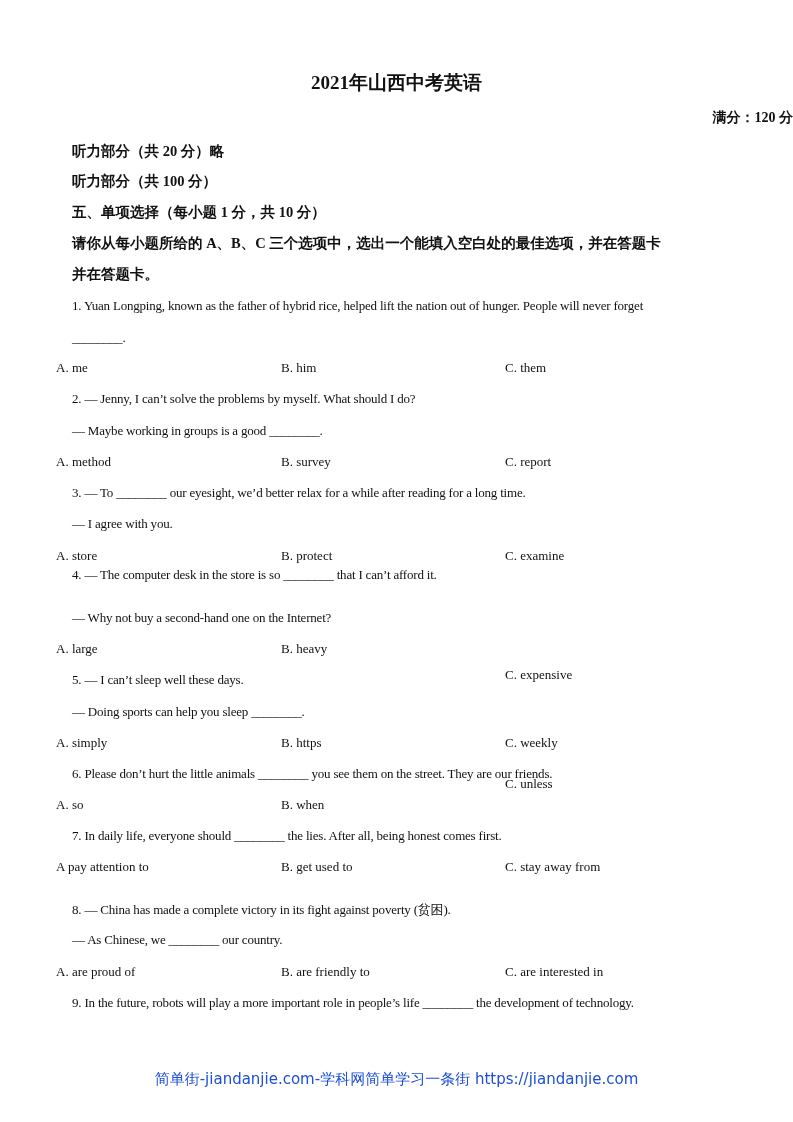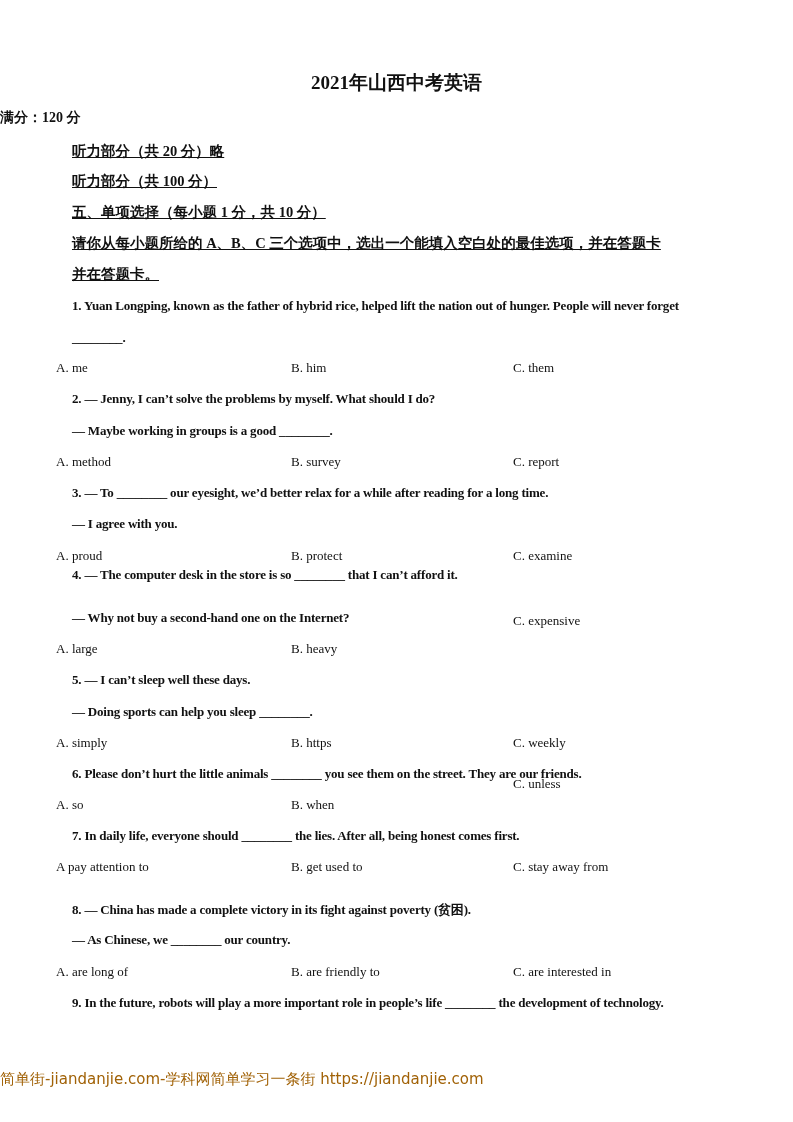--- a/index.html
+++ b/index.html
@@ -1,27 +1,27 @@
 <!DOCTYPE html>
 <html><head>
 <meta charset="utf-8">
 <style>
   html, body { margin: 0; padding: 0; background: #ffffff; }
   body { width: 793px; height: 1122px; position: relative; overflow: hidden;
          font-family: "Liberation Serif", "DejaVu Serif", serif; color: #111; }
   .title { position: absolute; top: 70px; left: 0; width: 793px; text-align: center;
            font-weight: bold; font-size: 19px; }
-  .fullscore { position: absolute; top: 109px; left: 0; width: 793px; text-align: left;
+  .fullscore { position: absolute; top: 109px; left: 0; width: 793px; text-align: right;
                font-weight: bold; font-size: 14px; }
-  .bold-line { position: absolute; left: 72px; font-weight: bold; font-size: 14.5px; white-space: nowrap; text-decoration: underline; }
-  .line { position: absolute; left: 72px; font-size: 13px; white-space: nowrap; letter-spacing: -0.2px; font-weight: bold; }
+  .bold-line { position: absolute; left: 72px; font-weight: bold; font-size: 14.5px; white-space: nowrap; }
+  .line { position: absolute; left: 72px; font-size: 13px; white-space: nowrap; letter-spacing: -0.2px; }
   .opt { position: absolute; font-size: 13px; white-space: nowrap; }
-  .optA { left: 56px; } .optB { left: 291px; } .optC { left: 505px; margin-left: 8px; }
-  .footer { position: absolute; top: 1070px; left: 0; width: 793px; text-align: left;
-            font-family: "DejaVu Sans", sans-serif; font-size: 15px; color: #a16207; }
+  .optA { left: 56px; } .optB { left: 281px; } .optC { left: 505px; }
+  .footer { position: absolute; top: 1070px; left: 0; width: 793px; text-align: center;
+            font-family: "DejaVu Sans", sans-serif; font-size: 15px; color: #1d4ed8; }
 </style>
 </head>
 <body>
 
 <div class="title">2021年山西中考英语</div>
 <div class="fullscore">满分：120 分</div>
 
 <div class="bold-line" style="top:142px">听力部分（共 20 分）略</div>
 <div class="bold-line" style="top:172px">听力部分（共 100 分）</div>
 <div class="bold-line" style="top:203px">五、单项选择（每小题 1 分，共 10 分）</div>
@@ -40,31 +40,31 @@
   <div class="line" style="top:391px">2. — Jenny, I can’t solve the problems by myself. What should I do?</div>
   <div class="line" style="top:423px">— Maybe working in groups is a good ________.</div>
   <div class="opt optA" style="top:454px">A. method</div>
   <div class="opt optB" style="top:454px">B. survey</div>
   <div class="opt optC" style="top:454px">C. report</div>
 </div>
 
 <div>
   <div class="line" style="top:485px">3. — To ________ our eyesight, we’d better relax for a while after reading for a long time.</div>
   <div class="line" style="top:516px">— I agree with you.</div>
-  <div class="opt optA" style="top:548px">A. proud</div>
+  <div class="opt optA" style="top:548px">A. store</div>
   <div class="opt optB" style="top:548px">B. protect</div>
   <div class="opt optC" style="top:548px">C. examine</div>
 </div>
 
 <div>
   <div class="line" style="top:567px">4. — The computer desk in the store is so ________ that I can’t afford it.</div>
   <div class="line" style="top:610px">— Why not buy a second-hand one on the Internet?</div>
   <div class="opt optA" style="top:641px">A. large</div>
   <div class="opt optB" style="top:641px">B. heavy</div>
-  <div class="opt optC" style="top:613px">C. expensive</div>
+  <div class="opt optC" style="top:667px">C. expensive</div>
 </div>
 
 <div>
   <div class="line" style="top:672px">5. — I can’t sleep well these days.</div>
   <div class="line" style="top:704px">— Doing sports can help you sleep ________.</div>
   <div class="opt optA" style="top:735px">A. simply</div>
   <div class="opt optB" style="top:735px">B. https</div>
   <div class="opt optC" style="top:735px">C. weekly</div>
 </div>
 
@@ -78,21 +78,21 @@
 <div>
   <div class="line" style="top:828px">7. In daily life, everyone should ________ the lies. After all, being honest comes first.</div>
   <div class="opt optA" style="top:859px">A   pay attention to</div>
   <div class="opt optB" style="top:859px">B. get used to</div>
   <div class="opt optC" style="top:859px">C. stay away from</div>
 </div>
 
 <div>
   <div class="line" style="top:901px">8. — China has made a complete victory in its fight against poverty (贫困).</div>
   <div class="line" style="top:932px">— As Chinese, we ________ our country.</div>
-  <div class="opt optA" style="top:964px">A. are long of</div>
+  <div class="opt optA" style="top:964px">A. are proud of</div>
   <div class="opt optB" style="top:964px">B. are friendly to</div>
   <div class="opt optC" style="top:964px">C. are interested in</div>
 </div>
 
 <div>
   <div class="line" style="top:995px">9. In the future, robots will play a more important role in people’s life ________ the development of technology.</div>
 </div>
 
 <div class="footer">简单街-jiandanjie.com-学科网简单学习一条街 https://jiandanjie.com</div>
 

